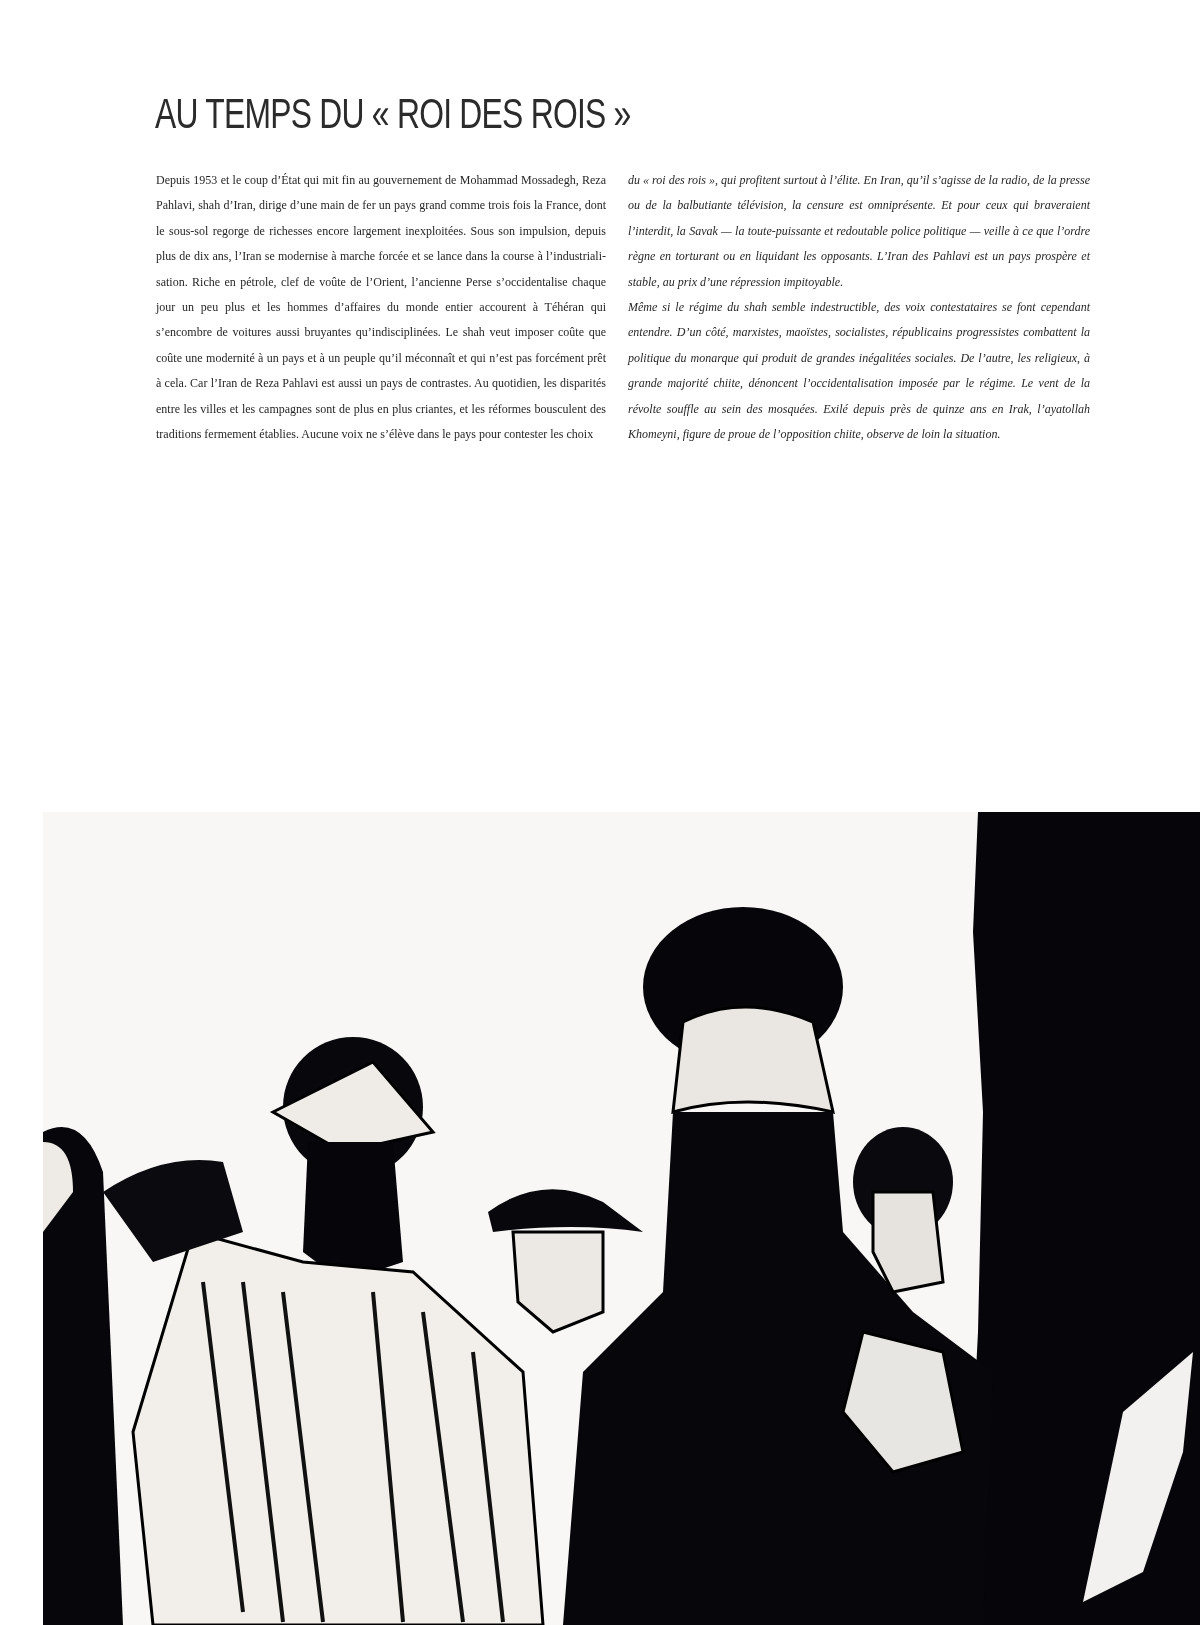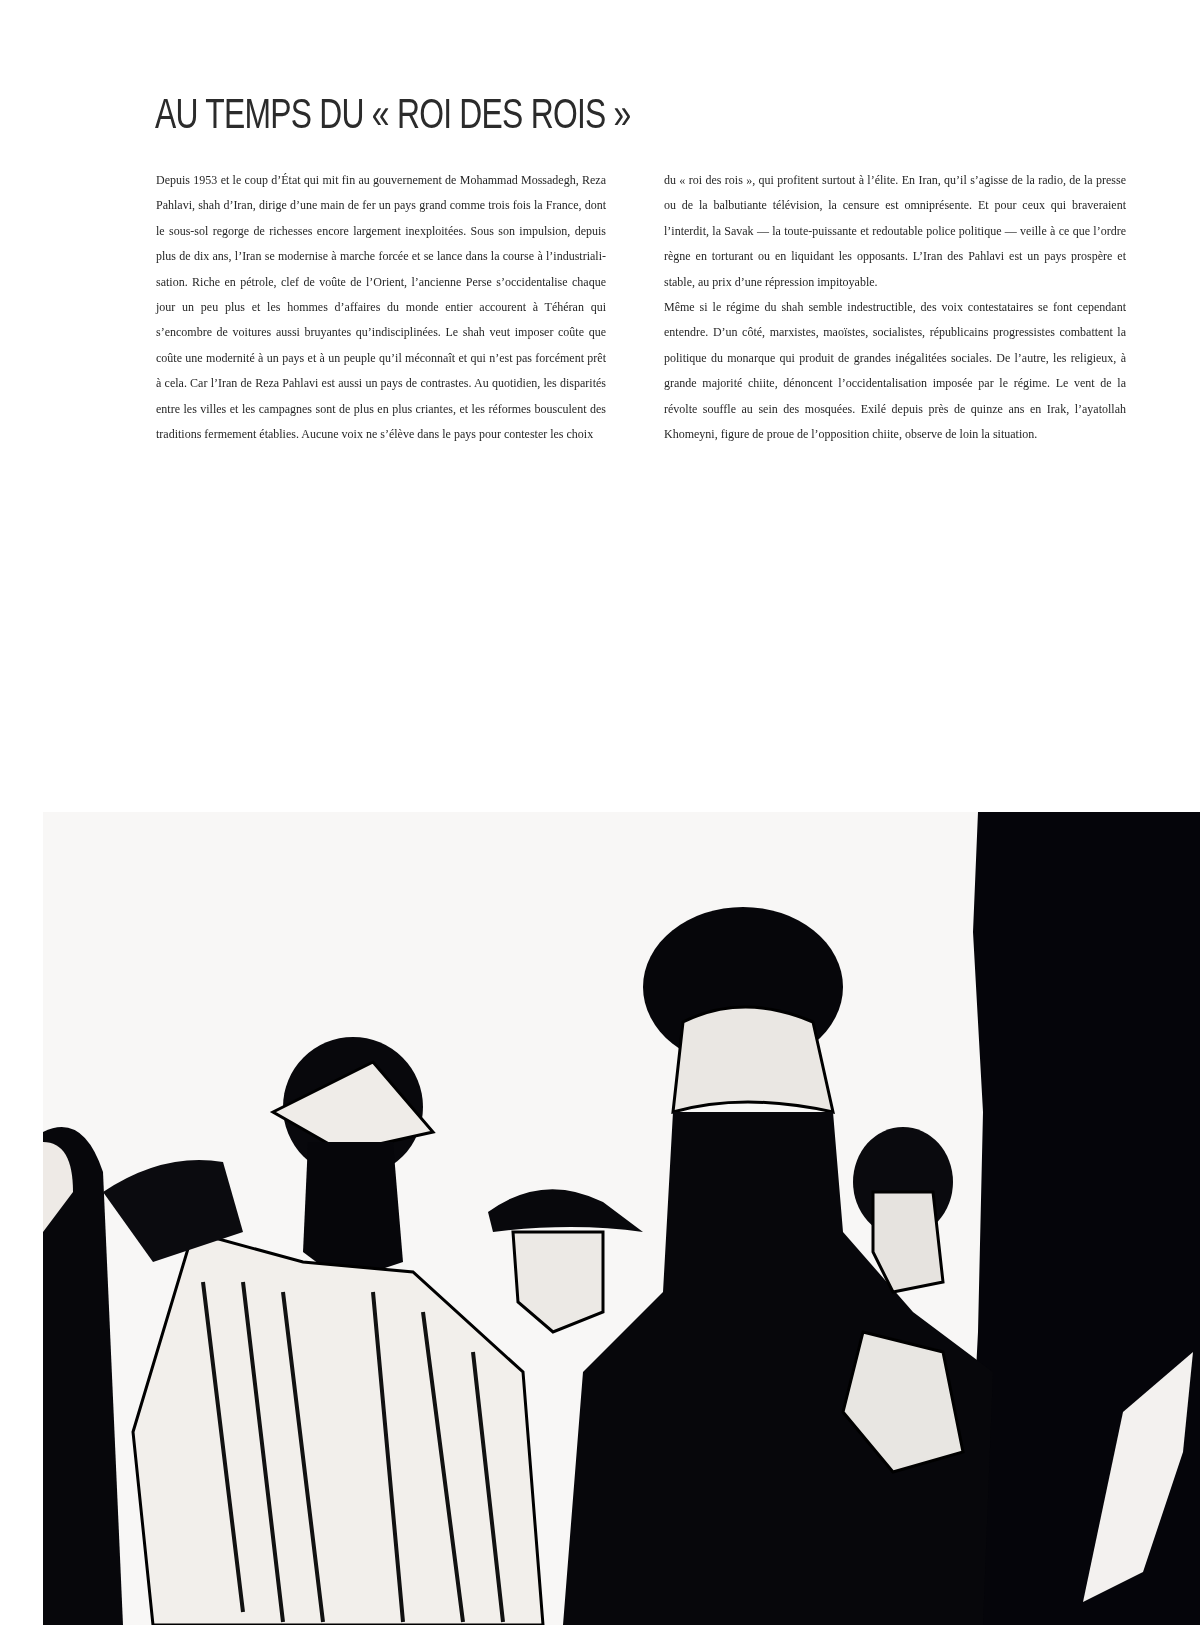--- a/index.html
+++ b/index.html
@@ -13,21 +13,21 @@
     white-space: nowrap; margin: 0; line-height: 1;
   }
   .col {
     position: absolute; top: 168px;
     font-family: "Liberation Serif", serif;
     font-size: 12px; line-height: 25.4px; color: #262626;
     text-align: justify; hyphens: manual;
   }
   .col p { margin: 0; }
   .col-left { left: 113px; width: 450px; }
-  .col-right { left: 621px; width: 462px; }
+  .col-right { left: 585px; width: 462px; font-style: italic; }
   .illustration {
     position: absolute; left: 0; top: 812px; width: 1198px; height: 813px;
     background: #f8f7f6; overflow: hidden;
   }
   .illustration svg { display: block; width: 100%; height: 100%; }
 </style>
 </head>
 <body>
 
 <div class="page">

